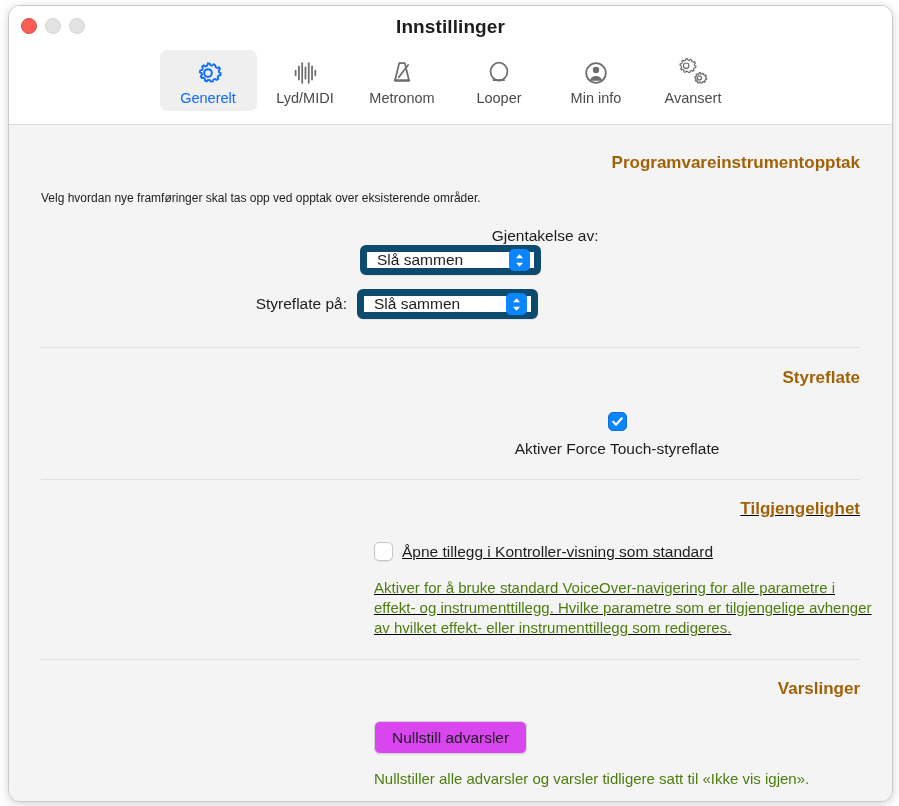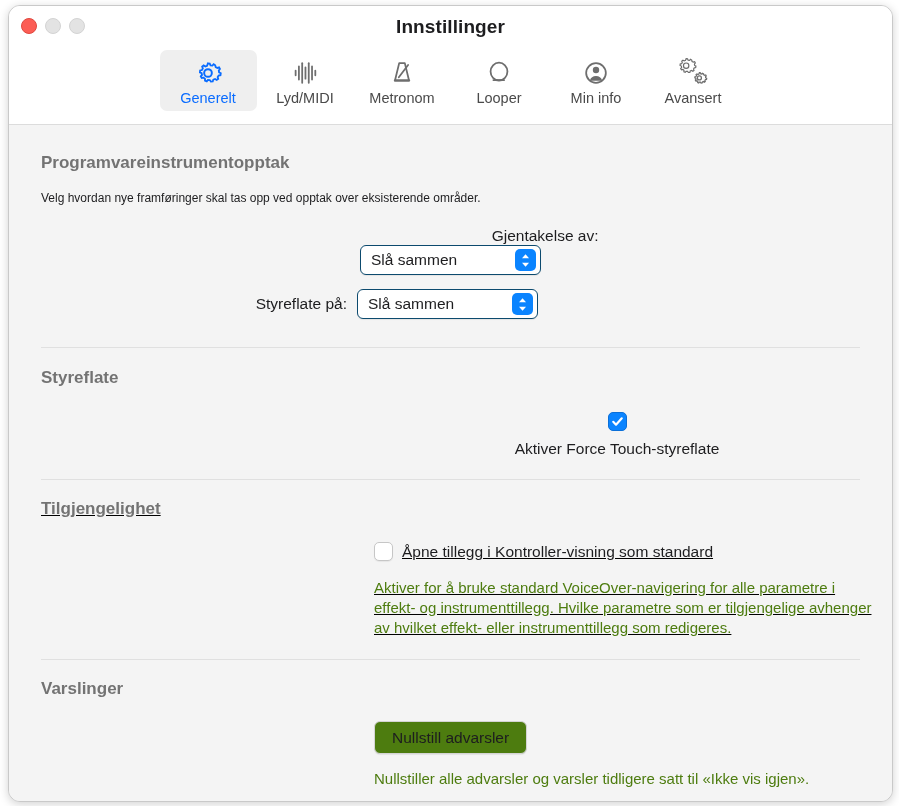--- a/index.html
+++ b/index.html
@@ -108,23 +108,24 @@
     flex: 1 1 auto;
     background: #f4f4f4;
     padding: 0;
     position: relative;
   }
   .section { padding: 0 32px; }
 
   .sec-title {
     font-size: 17px;
     font-weight: bold;
-    color: #737373;
+    color: #a16207;
     margin: 0;
     padding: 0;
+    text-align: right;
   }
   .sec-sub {
     font-size: 12px;
     color: #1d1d1f;
     margin: 0;
     padding: 0;
   }
 
   .hr {
     height: 1px;
@@ -146,21 +147,21 @@
     box-sizing: border-box;
     white-space: nowrap;
   }
 
   
   .popup {
     display: inline-flex;
     align-items: center;
     justify-content: space-between;
     background: #ffffff;
-    border: 1px solid #0c4a6e;
+    border: 7px solid #0c4a6e;
     border-radius: 6px;
     height: 30px;
     width: 181px;
     box-shadow: 0 1px 1px rgba(0,0,0,0.07);
     padding: 0 4px 0 10px;
     box-sizing: border-box;
     cursor: default;
   }
   .popup .pv {
     font-size: 15.5px;
@@ -207,21 +208,21 @@
     font-size: 15.5px;
     color: #1d1d1f;
     white-space: nowrap;
   }
 
   
   .pushbtn {
     display: inline-flex;
     align-items: center;
     justify-content: center;
-    background: #4d7c0f;
+    background: #d946ef;
     border: 1px solid #d4d4d4;
     border-radius: 6px;
     height: 31px;
     padding: 0 17px;
     font-size: 15.5px;
     color: #1d1d1f;
     box-shadow: 0 1px 1px rgba(0,0,0,0.07);
     cursor: default;
     white-space: nowrap;
   }

